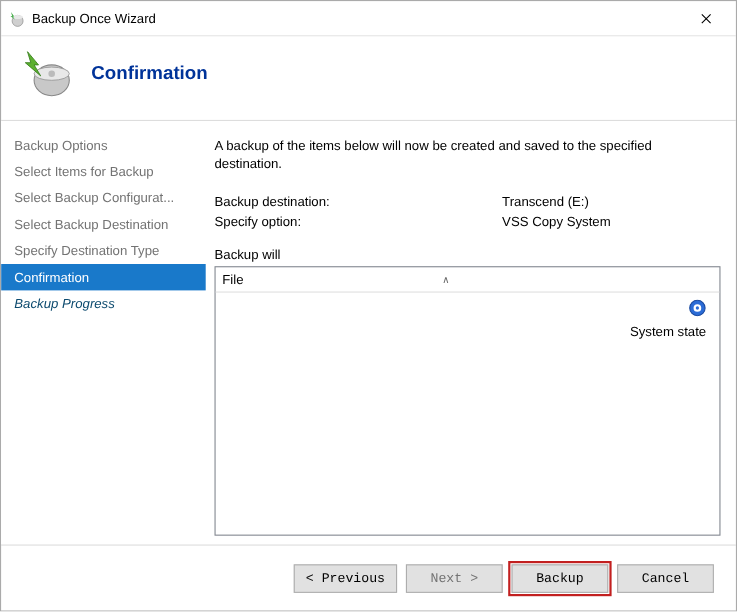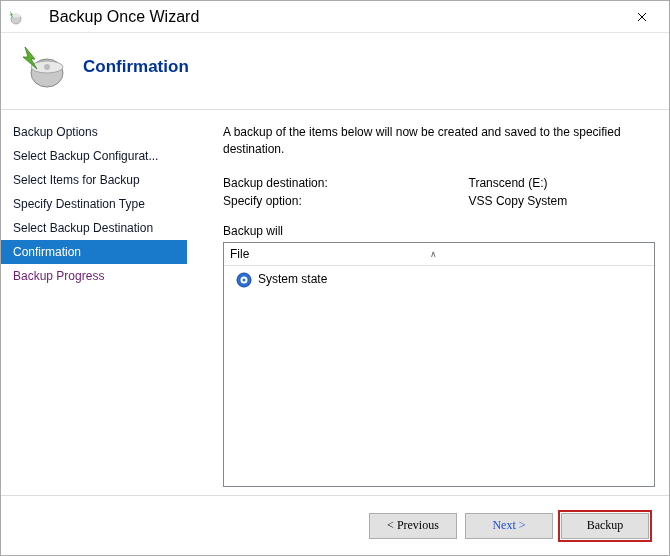--- a/index.html
+++ b/index.html
@@ -1,52 +1,52 @@
 <!DOCTYPE html>
 <html><head>
 <meta charset="utf-8">
 <style>
 * { box-sizing: border-box; margin: 0; padding: 0; }
 body { font-family: "Segoe UI", Tahoma, sans-serif; font-size: 12px; color: #000; background: #fff; }
 .window { width: 670px; height: 556px; border: 1px solid #aaa; background: #fff; display: flex; flex-direction: column; position: relative; }
 .titlebar { height: 32px; display: flex; align-items: center; padding: 0 6px; border-bottom: 1px solid #e5e5e5; }
 .title-icon { width: 16px; height: 16px; margin-right: 6px; }
-.title-text { flex: 1; font-size: 16px; margin-left: 20px; }
+.title-text { flex: 1; font-size: 12px; }
 .close-btn { width: 42px; height: 28px; display: flex; align-items: center; justify-content: center; cursor: pointer; }
 .close-btn svg { width: 10px; height: 10px; }
 
 .header { display: flex; align-items: center; padding: 10px 16px 18px 16px; }
 .header-icon { width: 48px; height: 48px; margin-right: 18px; }
 .header-title { font-size: 17px; font-weight: 600; color: #003399; }
 
 .body { flex: 1; display: flex; border-top: 1px solid #ddd; overflow: hidden; }
 .sidebar { width: 186px; background: #fff; padding-top: 10px; }
-.sidebar-item { padding: 5px 12px; font-size: 12px; color: #0f172a; cursor: pointer; white-space: nowrap; overflow: hidden; text-overflow: ellipsis; }
+.sidebar-item { padding: 5px 12px; font-size: 12px; color: #737373; cursor: pointer; white-space: nowrap; overflow: hidden; text-overflow: ellipsis; }
 .sidebar-item.selected { background: #1979ca; color: #fff; }
-.sidebar-item.disabled { color: #701a75; }
+.sidebar-item.disabled { color: #0c4a6e; font-style: italic; }
 
-.main { flex: 1; padding: 14px 14px 8px 8px; display: flex; flex-direction: column; margin-left: 28px; }
+.main { flex: 1; padding: 14px 14px 8px 8px; display: flex; flex-direction: column; }
 .description { line-height: 1.4; margin-bottom: 16px; }
 .info-table { display: table; margin-bottom: 14px; }
 .info-row { display: table-row; }
 .info-label { display: table-cell; padding: 2px 10px 2px 0; min-width: 130px; }
 .info-value { display: table-cell; padding: 2px 0; }
 
 .items-label { margin-bottom: 4px; }
 .items-box { flex: 1; border: 1px solid #828790; background: #fff; display: flex; flex-direction: column; }
 .items-header { display: flex; align-items: center; border-bottom: 1px solid #e0e0e0; padding: 4px 6px; font-size: 12px; }
 .items-header-name { width: 200px; }
 .items-header-sort { width: 12px; color: #666; font-size: 9px; }
 .items-body { flex: 1; padding: 4px 8px; }
-.item-row { display: flex; align-items: flex-start; gap: 6px; padding: 2px 4px; }
+.item-row { display: flex; align-items: flex-end; gap: 6px; padding: 2px 4px; flex-direction: column; }
 .item-icon { width: 16px; height: 16px; }
 
 .footer { height: 60px; border-top: 1px solid #ddd; display: flex; align-items: center; justify-content: flex-end; padding: 0 20px; gap: 8px; }
-.btn { min-width: 88px; height: 26px; border: 1px solid #adadad; background: #e1e1e1; cursor: pointer; font-size: 12px; font-family: Liberation Serif, serif; padding: 0 10px; }
-.btn.disabled { color: #1d4ed8; cursor: default; }
+.btn { min-width: 88px; height: 26px; border: 1px solid #adadad; background: #e1e1e1; cursor: pointer; font-size: 12px; font-family: Liberation Mono, monospace; padding: 0 10px; }
+.btn.disabled { color: #737373; cursor: default; }
 .btn.highlighted { outline: 2px solid #c22020; outline-offset: 1px; }
 </style>
 </head>
 <body>
 
 <div class="window">
   <div class="titlebar">
     <span class="title-icon">
       <svg viewBox="0 0 16 16">
           <circle cx="9" cy="10" r="5" fill="#d0d0d0" stroke="#888" stroke-width="0.6"></circle>
@@ -70,24 +70,24 @@
         <circle cx="30" cy="24" r="3" fill="#bbb"></circle>
         <path d="M8 4 L18 16 L14 16 L20 26 L6 14 L11 14 Z" fill="#5cb030" stroke="#3a8020" stroke-width="0.8"></path>
       </svg>
     </span>
     <div class="header-title">Confirmation</div>
   </div>
 
   <div class="body">
     <div class="sidebar">
       <div class="sidebar-item">Backup Options</div>
+      <div class="sidebar-item">Select Items for Backup</div>
       <div class="sidebar-item">Select Backup Configurat...</div>
-      <div class="sidebar-item">Select Items for Backup</div>
+      <div class="sidebar-item">Select Backup Destination</div>
       <div class="sidebar-item">Specify Destination Type</div>
-      <div class="sidebar-item">Select Backup Destination</div>
       <div class="sidebar-item selected">Confirmation</div>
       <div class="sidebar-item disabled">Backup Progress</div>
     </div>
 
     <div class="main">
       <div class="description">A backup of the items below will now be created and saved to the specified destination.</div>
 
       <div class="info-table">
         <div class="info-row">
           <div class="info-label">Backup destination:</div>
@@ -118,14 +118,15 @@
           </div>
         </div>
       </div>
     </div>
   </div>
 
   <div class="footer">
     <button class="btn">&lt; Previous</button>
     <button class="btn disabled">Next &gt;</button>
     <button class="btn highlighted">Backup</button>
+    <button class="btn">Cancel</button>
   </div>
 </div>
 
 </body></html>

